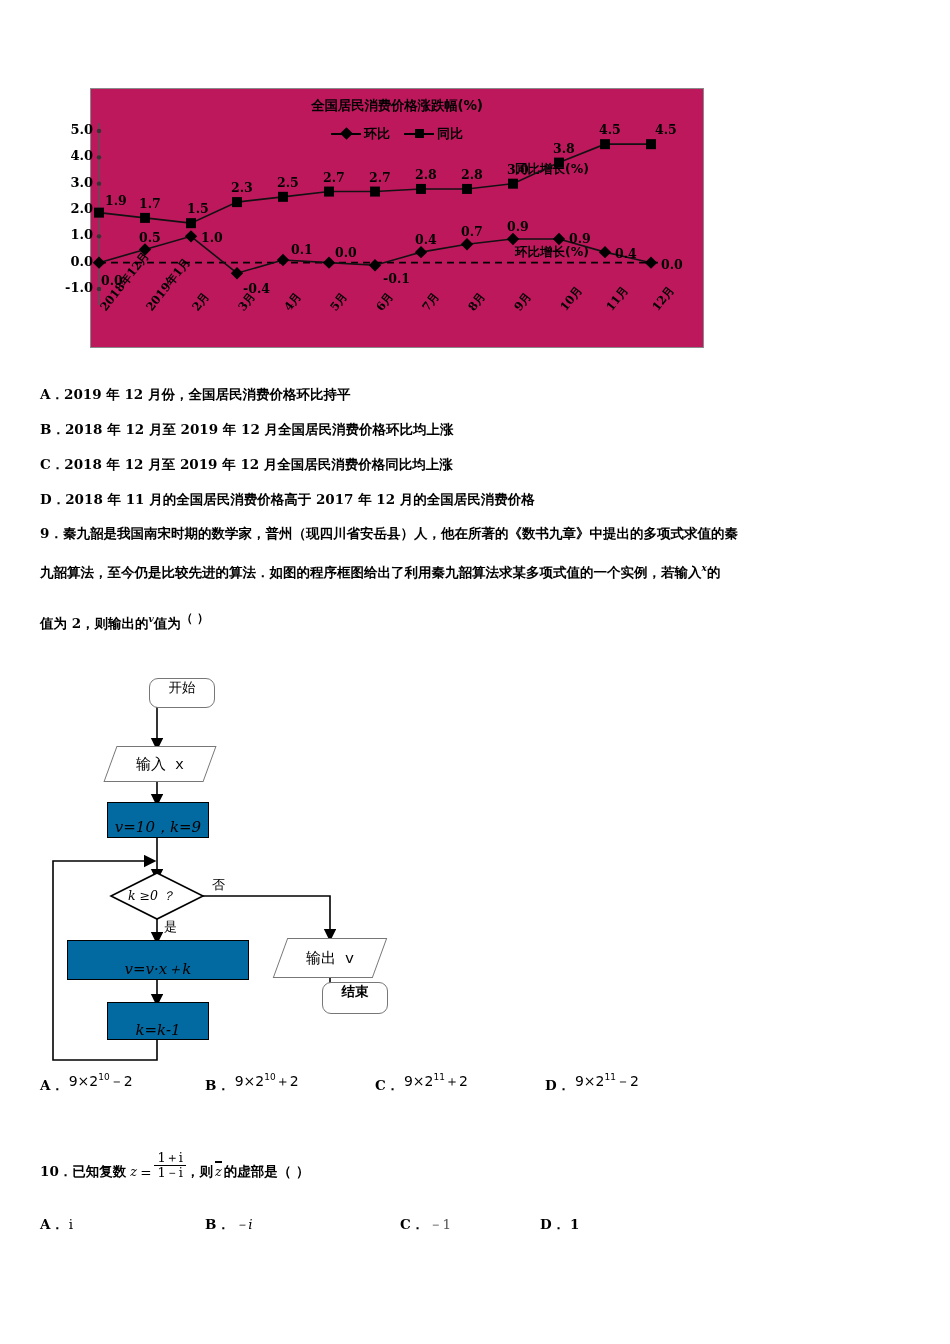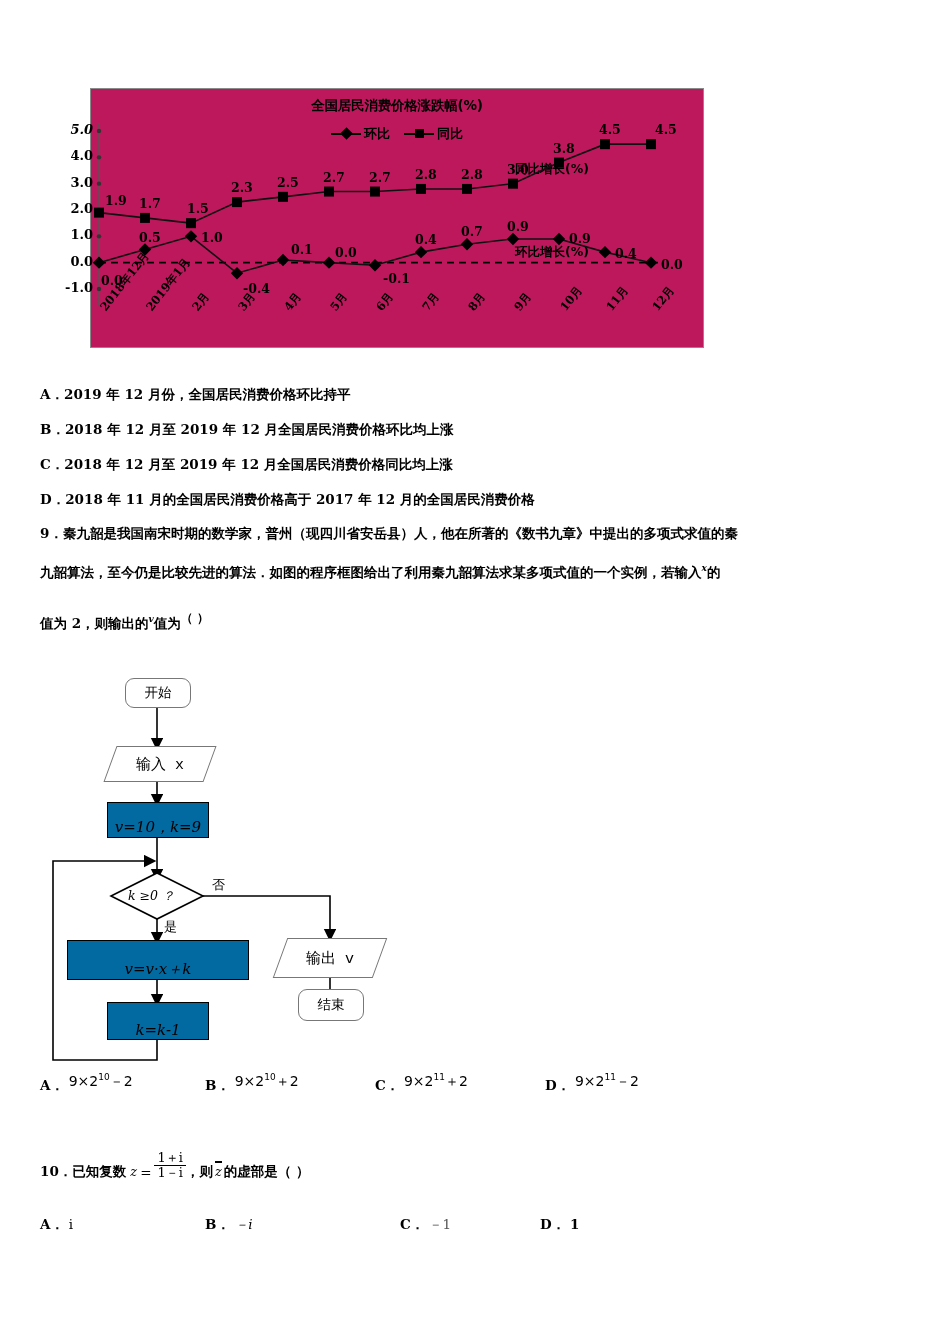--- a/index.html
+++ b/index.html
@@ -32,21 +32,21 @@
 
   
   .opt{position:absolute;font-family:"DejaVu Serif",serif;font-weight:bold;font-size:13.5px;white-space:nowrap;}
   .qtext{position:absolute;font-family:"DejaVu Serif",serif;font-weight:bold;font-size:13.5px;}
   .sup{font-size:9px;vertical-align:super;font-style:italic;}
   .ital{font-style:italic;}
 
   
   #flow{position:absolute;left:40px;top:660px;width:380px;height:410px;}
   .fbox{position:absolute;border:1.6px solid #000;background:#0369a1;display:flex;align-items:flex-end;justify-content:center;font-family:"DejaVu Serif",serif;font-size:15px;}
-  .fround{position:absolute;border:1.6px solid #777;border-radius:9px;background:#fff;display:flex;align-items:center;justify-content:center;font-family:"DejaVu Sans",sans-serif;font-size:13.5px;}
+  .fround{position:absolute;border:1.6px solid #777;border-radius:9px;background:#fff;display:flex;justify-content:center;font-family:"DejaVu Sans",sans-serif;font-size:13.5px;margin-left:24px;}
   .fpar{position:absolute;display:flex;align-items:center;justify-content:center;font-family:Liberation Mono, monospace;font-size:15px;}
   .fpar .skew{position:absolute;left:0;top:0;right:0;bottom:0;border:1.6px solid #777;background:#fff;transform:skewX(-20deg);}
   .fpar span{position:relative;z-index:2;}
   .flabel{position:absolute;font-family:"DejaVu Sans",sans-serif;font-size:13px;}
   .fdia{position:absolute;font-family:"DejaVu Serif",serif;font-size:12.5px;}
 </style>
 </head>
 <body>
 
 <div class="page">
@@ -102,21 +102,21 @@
         <rect x="233" y="97.56666666666666" width="10" height="10" fill="#000"></rect>
         <rect x="279" y="97.56666666666666" width="10" height="10" fill="#000"></rect>
         <rect x="325" y="94.93333333333334" width="10" height="10" fill="#000"></rect>
         <rect x="371" y="94.93333333333334" width="10" height="10" fill="#000"></rect>
         <rect x="417" y="89.66666666666666" width="10" height="10" fill="#000"></rect>
         <rect x="463" y="68.60000000000001" width="10" height="10" fill="#000"></rect>
         <rect x="509" y="50.166666666666664" width="10" height="10" fill="#000"></rect>
         <rect x="555" y="50.166666666666664" width="10" height="10" fill="#000"></rect>
       </svg>
     <div id="axis-layer">
-        <div class="ylab" style="left: -44px; top: 33px; font-style: italic;">5.0</div>
+        <div class="ylab" style="left: -44px; top: 33px;">5.0</div>
         <div class="ylab" style="left: -44px; top: 59.3333px;">4.0</div>
         <div class="ylab" style="left: -44px; top: 85.6667px;">3.0</div>
         <div class="ylab" style="left: -44px; top: 112px;">2.0</div>
         <div class="ylab" style="left: -44px; top: 138.333px;">1.0</div>
         <div class="ylab" style="left: -44px; top: 164.667px;">0.0</div>
         <div class="ylab" style="left: -44px; top: 191px;">-1.0</div>
         <div class="xlab" style="left: 6px; top: 216px;">2018年12月</div>
         <div class="xlab" style="left: 52px; top: 216px;">2019年1月</div>
         <div class="xlab" style="left: 98px; top: 216px;">2月</div>
         <div class="xlab" style="left: 144px; top: 216px;">3月</div>
@@ -233,21 +233,21 @@
 
     <div class="fbox" style="left:67px;top:342px;width:100px;height:36px;">
       <span class="ital">k=k-1</span>
     </div>
 
     <div class="fpar" style="left:240px;top:278px;width:100px;height:40px;">
       <i class="skew"></i>
         <span>输出 v</span>
     </div>
 
-    <div class="fround" style="left:258px;top:329px;width:64px;height:30px;">
+    <div class="fround" style="left:258px;top:322px;width:64px;height:30px;font-weight:bold;">
       <span>结束</span>
     </div>
   </div>
 
   <div class="opt" style="left:40px;top:1076px;">
     <span>A．</span>
     <span style="font-family:'DejaVu Sans',sans-serif;font-weight:normal;font-size:14px;position:relative;top:-4px;">
       <span>9×2</span><sup style="font-size:9px;">10</sup><span>－2</span>
     </span>
   </div>

